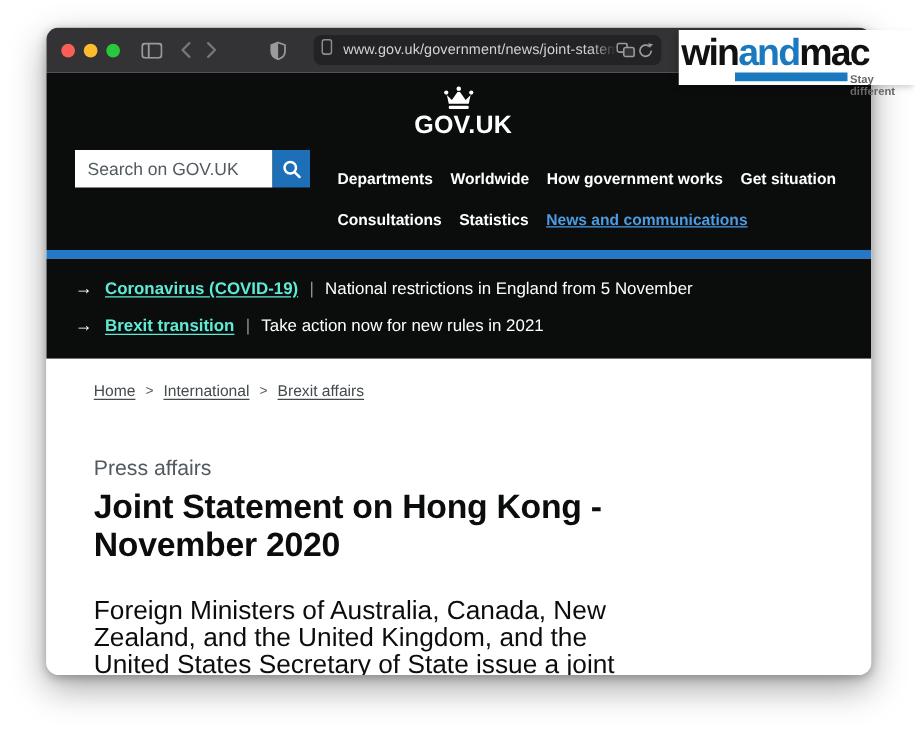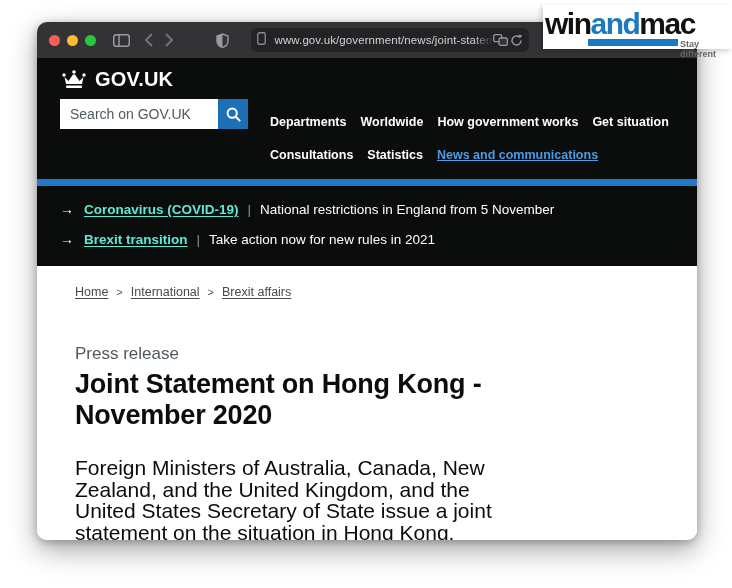--- a/index.html
+++ b/index.html
@@ -19,21 +19,21 @@
   .sidebar-glyph{margin-left:10px;}
   .addr{margin-left:16px;width:266px;height:24px;background:#232326;border-radius:6px;display:flex;align-items:center;padding:0 6px;position:relative;}
   .addr .device{flex:0 0 auto;margin-right:6px;}
   .urlwrap{flex:1;display:flex;align-items:center;justify-content:center;overflow:hidden;position:relative;white-space:nowrap;}
   .urlwrap:after{content:"";position:absolute;right:0;top:0;bottom:0;width:20px;background:linear-gradient(to right,rgba(35,35,38,0),#232326);}
   .url{color:#d2d2d4;font-size:11.5px;margin-left:5px;letter-spacing:.1px;}
   .spacer{flex:1}
 
   
   .govuk{background:#0b0c0c;padding:10px 23px 12px 23px;flex:0 0 auto;}
-  .logo-row{display:flex;align-items:center;color:#fff;margin-bottom:8px;}
+  .logo-row{display:flex;align-items:center;color:#fff;margin-bottom:8px;flex-direction:column;}
   .logo-row .gtxt{font-size:20px;font-weight:bold;margin-left:7px;letter-spacing:.2px;}
   .header-row{display:flex;align-items:flex-start;}
   .search{display:flex;width:188px;flex:0 0 auto;}
   .search input{width:158px;height:30px;border:none;outline:none;padding:0 10px;font-size:14px;color:#0b0c0c;box-sizing:border-box;font-family:inherit;}
   .search input::placeholder{color:#505a5f;opacity:1;}
   .search button{width:30px;height:30px;background:#1d70b8;border:none;display:flex;align-items:center;justify-content:center;cursor:pointer;padding:0;}
   .nav{margin-left:22px;margin-top:-1px;}
   .nav-row{display:flex;flex-wrap:nowrap;margin-bottom:3px;margin-top:16px;}
   .nav a{color:#fff;font-size:12.5px;font-weight:bold;text-decoration:none;margin-right:14px;line-height:17px;white-space:nowrap;}
   .nav a.active{color:#4b9ce2;text-decoration:underline;}
@@ -51,21 +51,21 @@
   
   .content{background:#fff;flex:1;padding:0 38px;overflow:hidden;}
   .crumbs{margin-top:19px;font-size:12.5px;color:#454a4d;display:flex;align-items:center;}
   .crumbs a{color:#454a4d;text-decoration:underline;text-underline-offset:2px;}
   .crumbs .sep{margin:0 8px;color:#505a5f;font-size:11px;}
   .kicker{margin:45px 0 0 0;font-size:17px;color:#505a5f;}
   .title{margin:5px 0 0 0;font-size:27px;line-height:31px;font-weight:bold;color:#0b0c0c;width:430px;letter-spacing:-.2px;}
   .lead{margin:26px 0 0 0;font-size:21px;line-height:21.5px;color:#0b0c0c;width:424px;}
 
   
-  .wm{position:absolute;left:543px;top:5px;width:189px;height:44px;background:#fff;z-index:20;
+  .wm{position:absolute;left:543px;top:24px;width:189px;height:44px;background:#fff;z-index:20;
       box-shadow:-2px 2px 5px rgba(0,0,0,.18);}
   .wm .word{position:absolute;left:2px;top:-3px;font-size:30px;font-weight:bold;letter-spacing:-1.5px;color:#111;line-height:44px;}
   .wm .word .blue{color:#1b79c0;}
   .wm .bar{position:absolute;left:45px;top:34px;width:90px;height:7px;background:#1b79c0;}
   .wm .tag{position:absolute;left:137px;top:34px;font-size:9px;font-weight:600;color:#666;}
 </style>
 </head>
 <body>
 
 <div class="window">
@@ -187,21 +187,21 @@
 
   <div class="content">
     <div class="crumbs">
       <a href="#">Home</a>
       <span class="sep">&gt;</span>
       <a href="#">International</a>
       <span class="sep">&gt;</span>
       <a href="#">Brexit affairs</a>
     </div>
 
-    <p class="kicker">Press release</p>
+    <p class="kicker">Press affairs</p>
     <h1 class="title">Joint Statement on Hong Kong - November 2020</h1>
     <p class="lead">Foreign Ministers of Australia, Canada, New Zealand, and the United Kingdom, and the United States Secretary of State issue a joint statement on the situation in Hong Kong.</p>
 
   </div>
 </div>
 
 <div class="wm">
   <div class="word"><span>win</span><span class="blue">and</span><span>mac</span></div>
   <div class="bar"></div>
   <div class="tag">Stay different</div>

